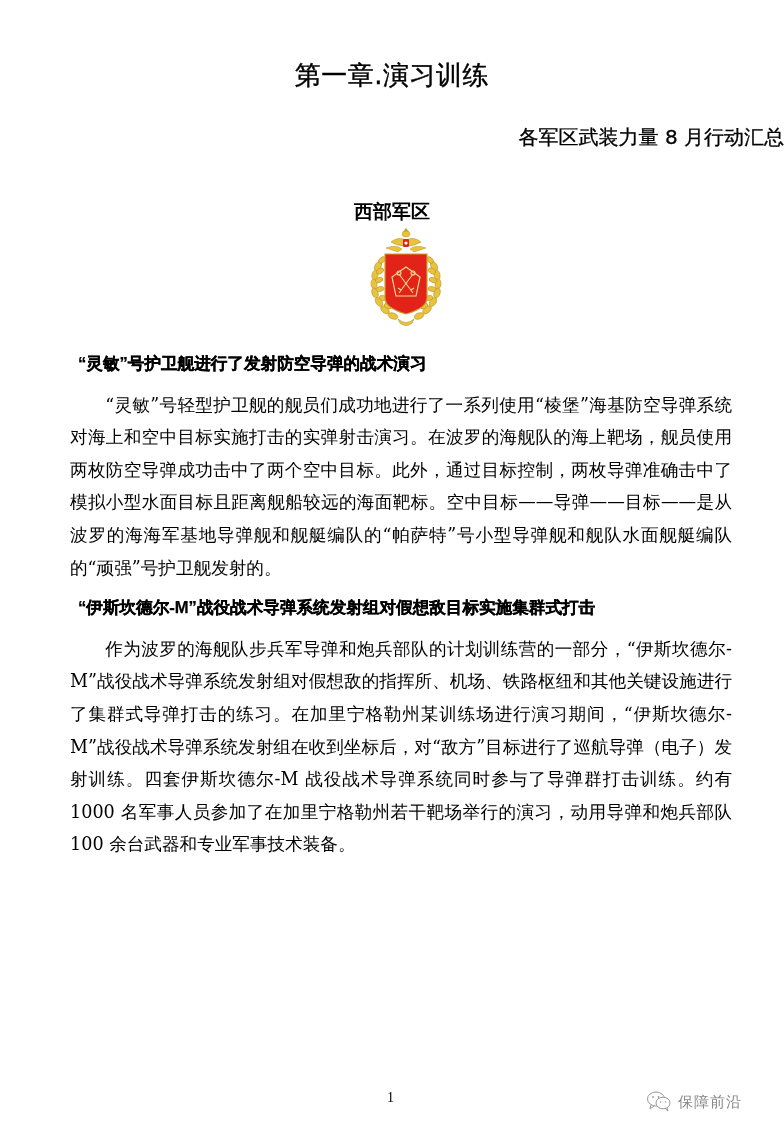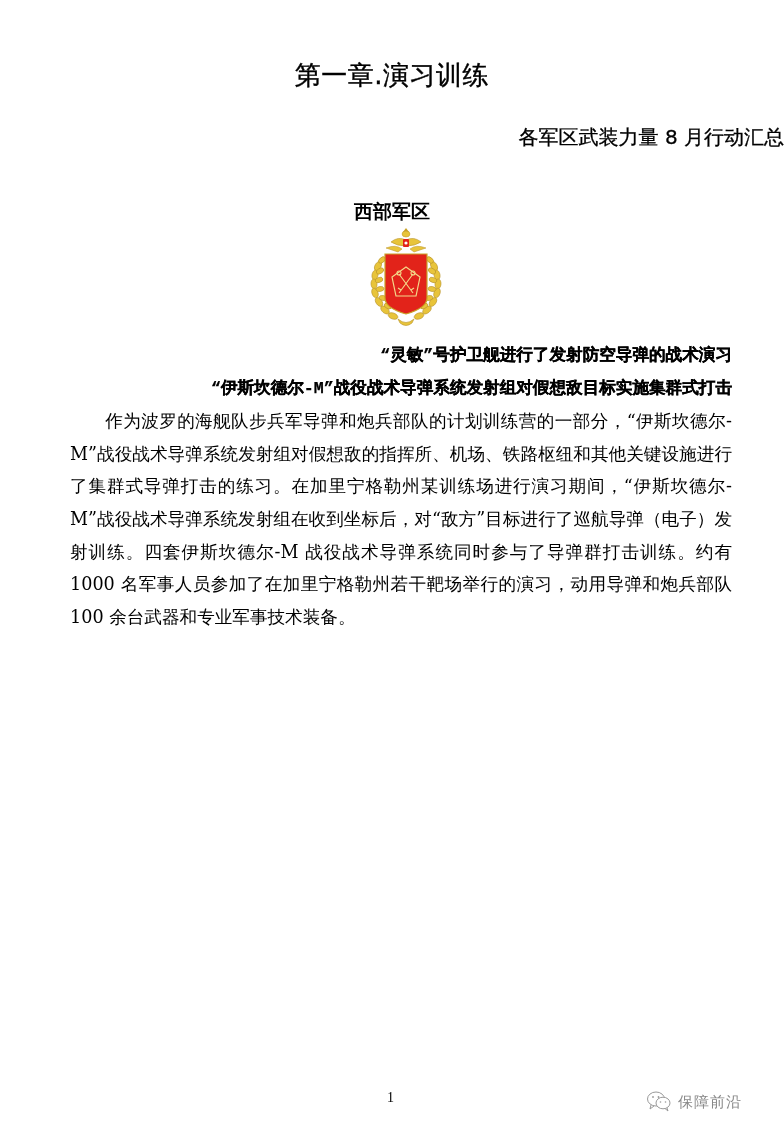--- a/index.html
+++ b/index.html
@@ -62,25 +62,25 @@
     }
     .content {
       position: absolute;
       left: 70px;
       top: 340px;
       width: 662px;
       font-size: 17.6px;
       line-height: 32.6px;
     }
     .article-heading {
-      text-align: right;
-      font-family: Liberation Mono, monospace;
+      text-align: left;
+      font-family: Liberation Sans, sans-serif;
       font-size: 16.6px;
       -webkit-text-stroke: 0.25px #000;
-      margin: 0;
+      margin: 8px;
       height: 32.6px;
       line-height: 32.6px;
     }
     .article-body {
       margin: 0;
       text-indent: 2em;
       text-align: justify;
       text-align-last: left;
     }
     .page-number {
@@ -173,20 +173,21 @@
         <circle cx="45" cy="51" r="2"></circle>
         <line x1="43" y1="68" x2="46" y2="66"></line>
         <line x1="33" y1="68" x2="30" y2="66"></line>
       </g>
     </svg>
   </div>
 
   <div class="content">
     <section>
       <h4 class="article-heading">“灵敏”号护卫舰进行了发射防空导弹的战术演习</h4>
+      <p class="article-body">“灵敏”号轻型护卫舰的舰员们成功地进行了一系列使用“棱堡”海基防空导弹系统对海上和空中目标实施打击的实弹射击演习。在波罗的海舰队的海上靶场，舰员使用两枚防空导弹成功击中了两个空中目标。此外，通过目标控制，两枚导弹准确击中了模拟小型水面目标且距离舰船较远的海面靶标。空中目标——导弹——目标——是从波罗的海海军基地导弹舰和舰艇编队的“帕萨特”号小型导弹舰和舰队水面舰艇编队的“顽强”号护卫舰发射的。</p>
     </section>
     <section>
       <h4 class="article-heading">“伊斯坎德尔-M”战役战术导弹系统发射组对假想敌目标实施集群式打击</h4>
       <p class="article-body">作为波罗的海舰队步兵军导弹和炮兵部队的计划训练营的一部分，“伊斯坎德尔-M”战役战术导弹系统发射组对假想敌的指挥所、机场、铁路枢纽和其他关键设施进行了集群式导弹打击的练习。在加里宁格勒州某训练场进行演习期间，“伊斯坎德尔-M”战役战术导弹系统发射组在收到坐标后，对“敌方”目标进行了巡航导弹（电子）发射训练。四套伊斯坎德尔-M 战役战术导弹系统同时参与了导弹群打击训练。约有 1000 名军事人员参加了在加里宁格勒州若干靶场举行的演习，动用导弹和炮兵部队 100 余台武器和专业军事技术装备。</p>
     </section>
   </div>
 
   <div class="page-number">1</div>
 
   <div class="watermark">

